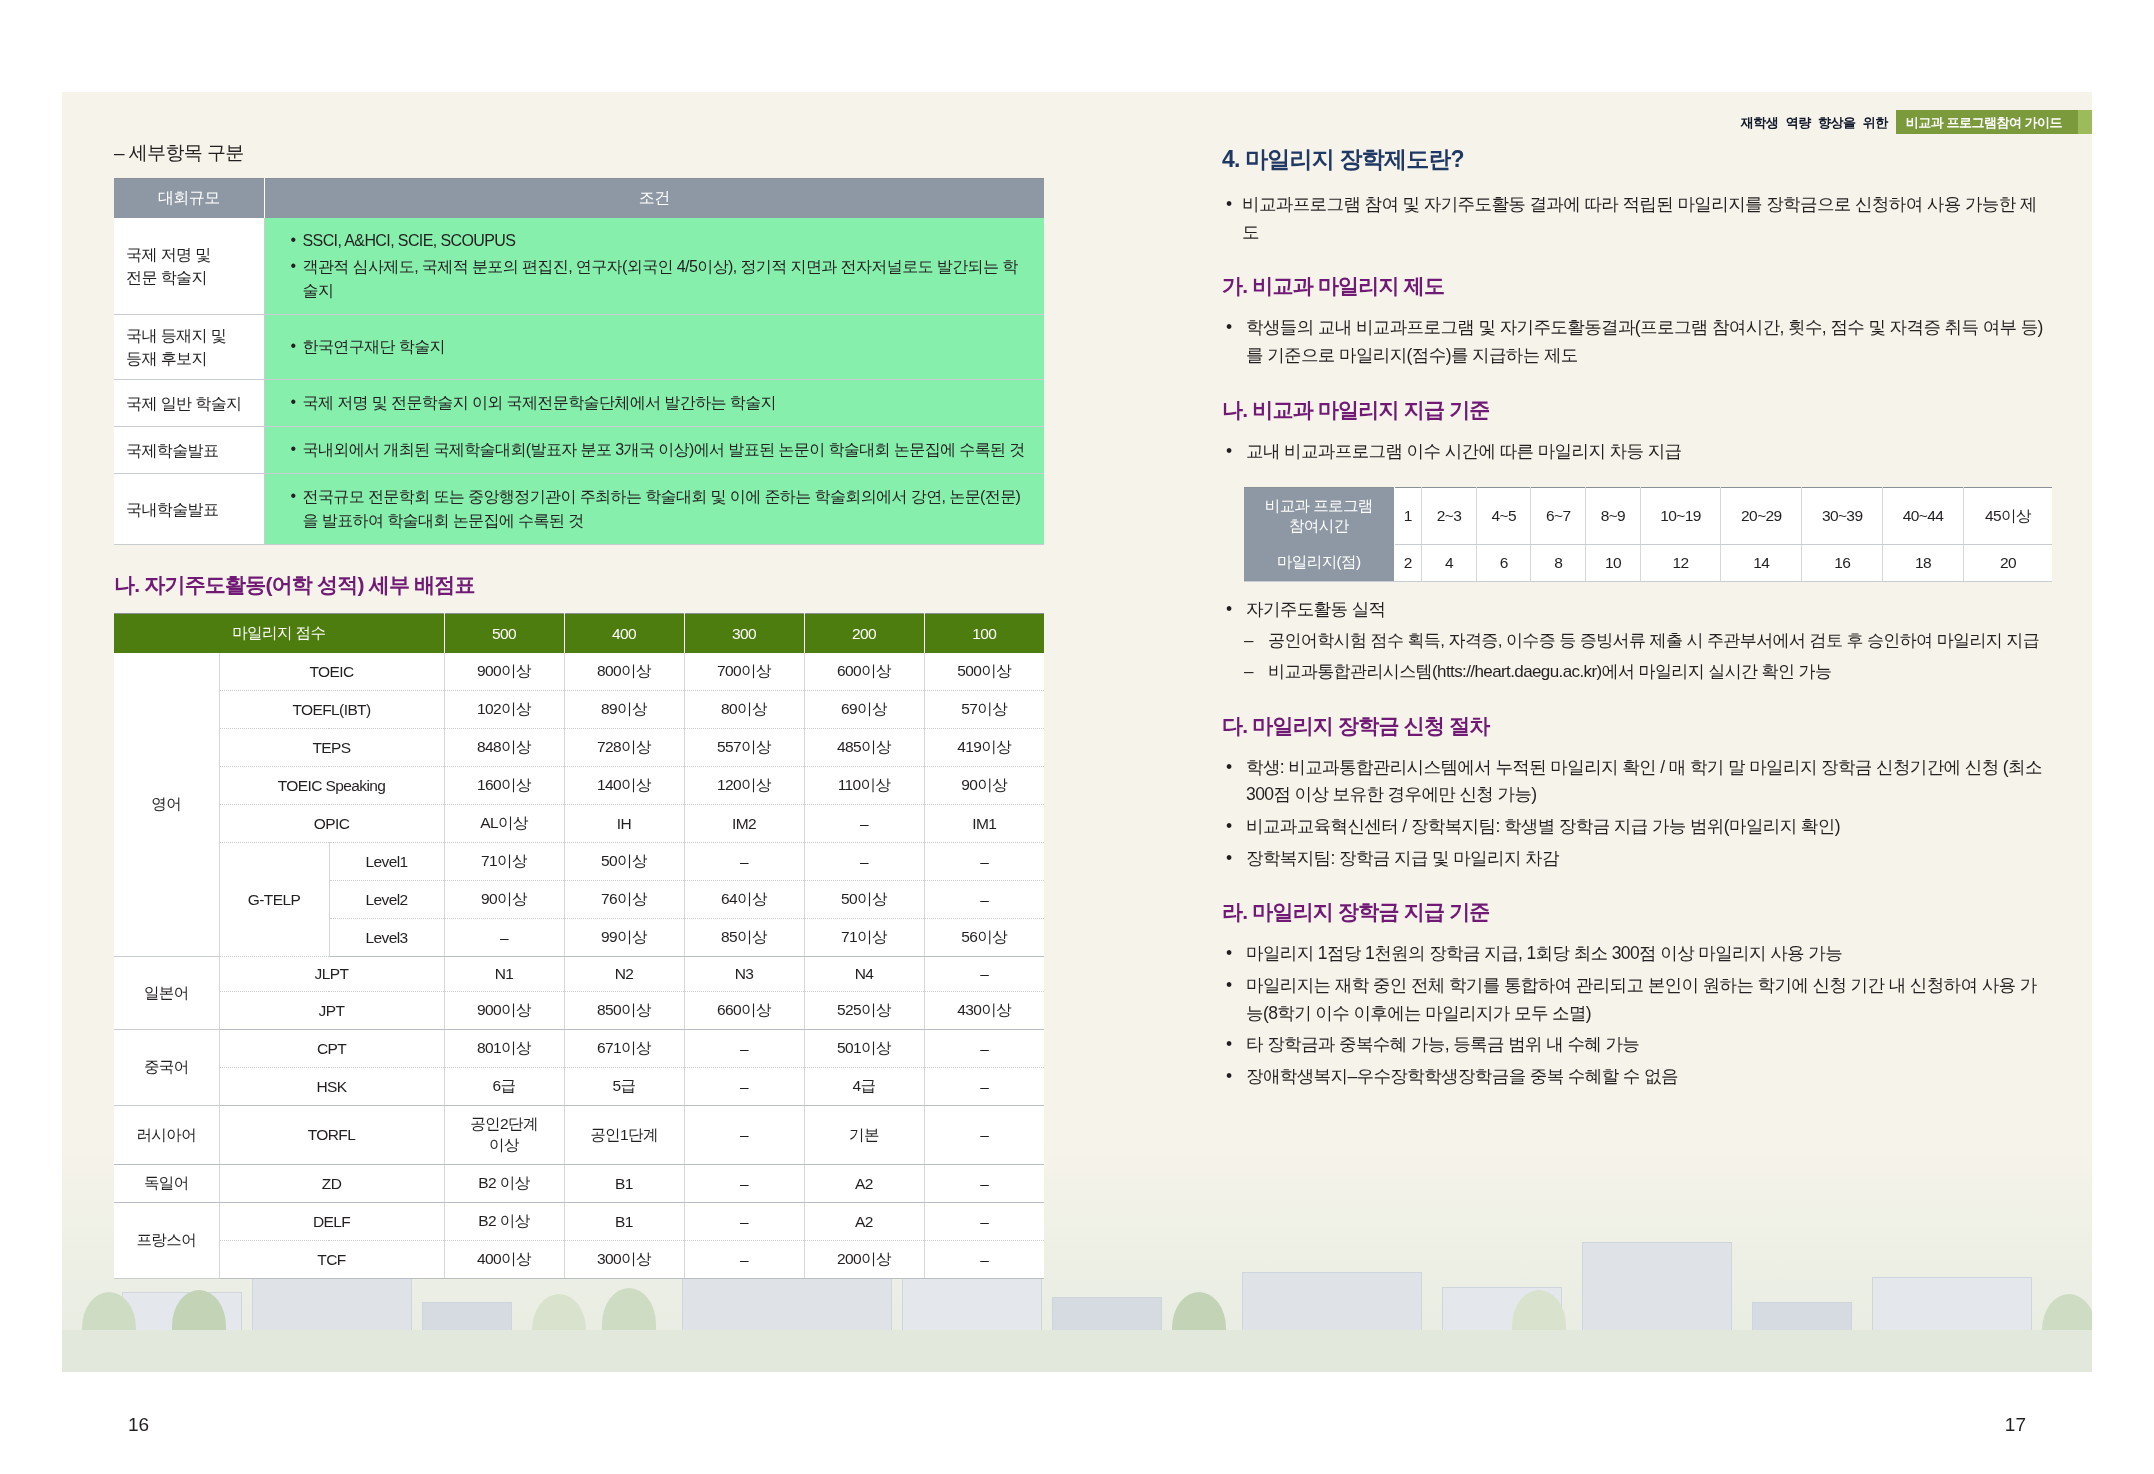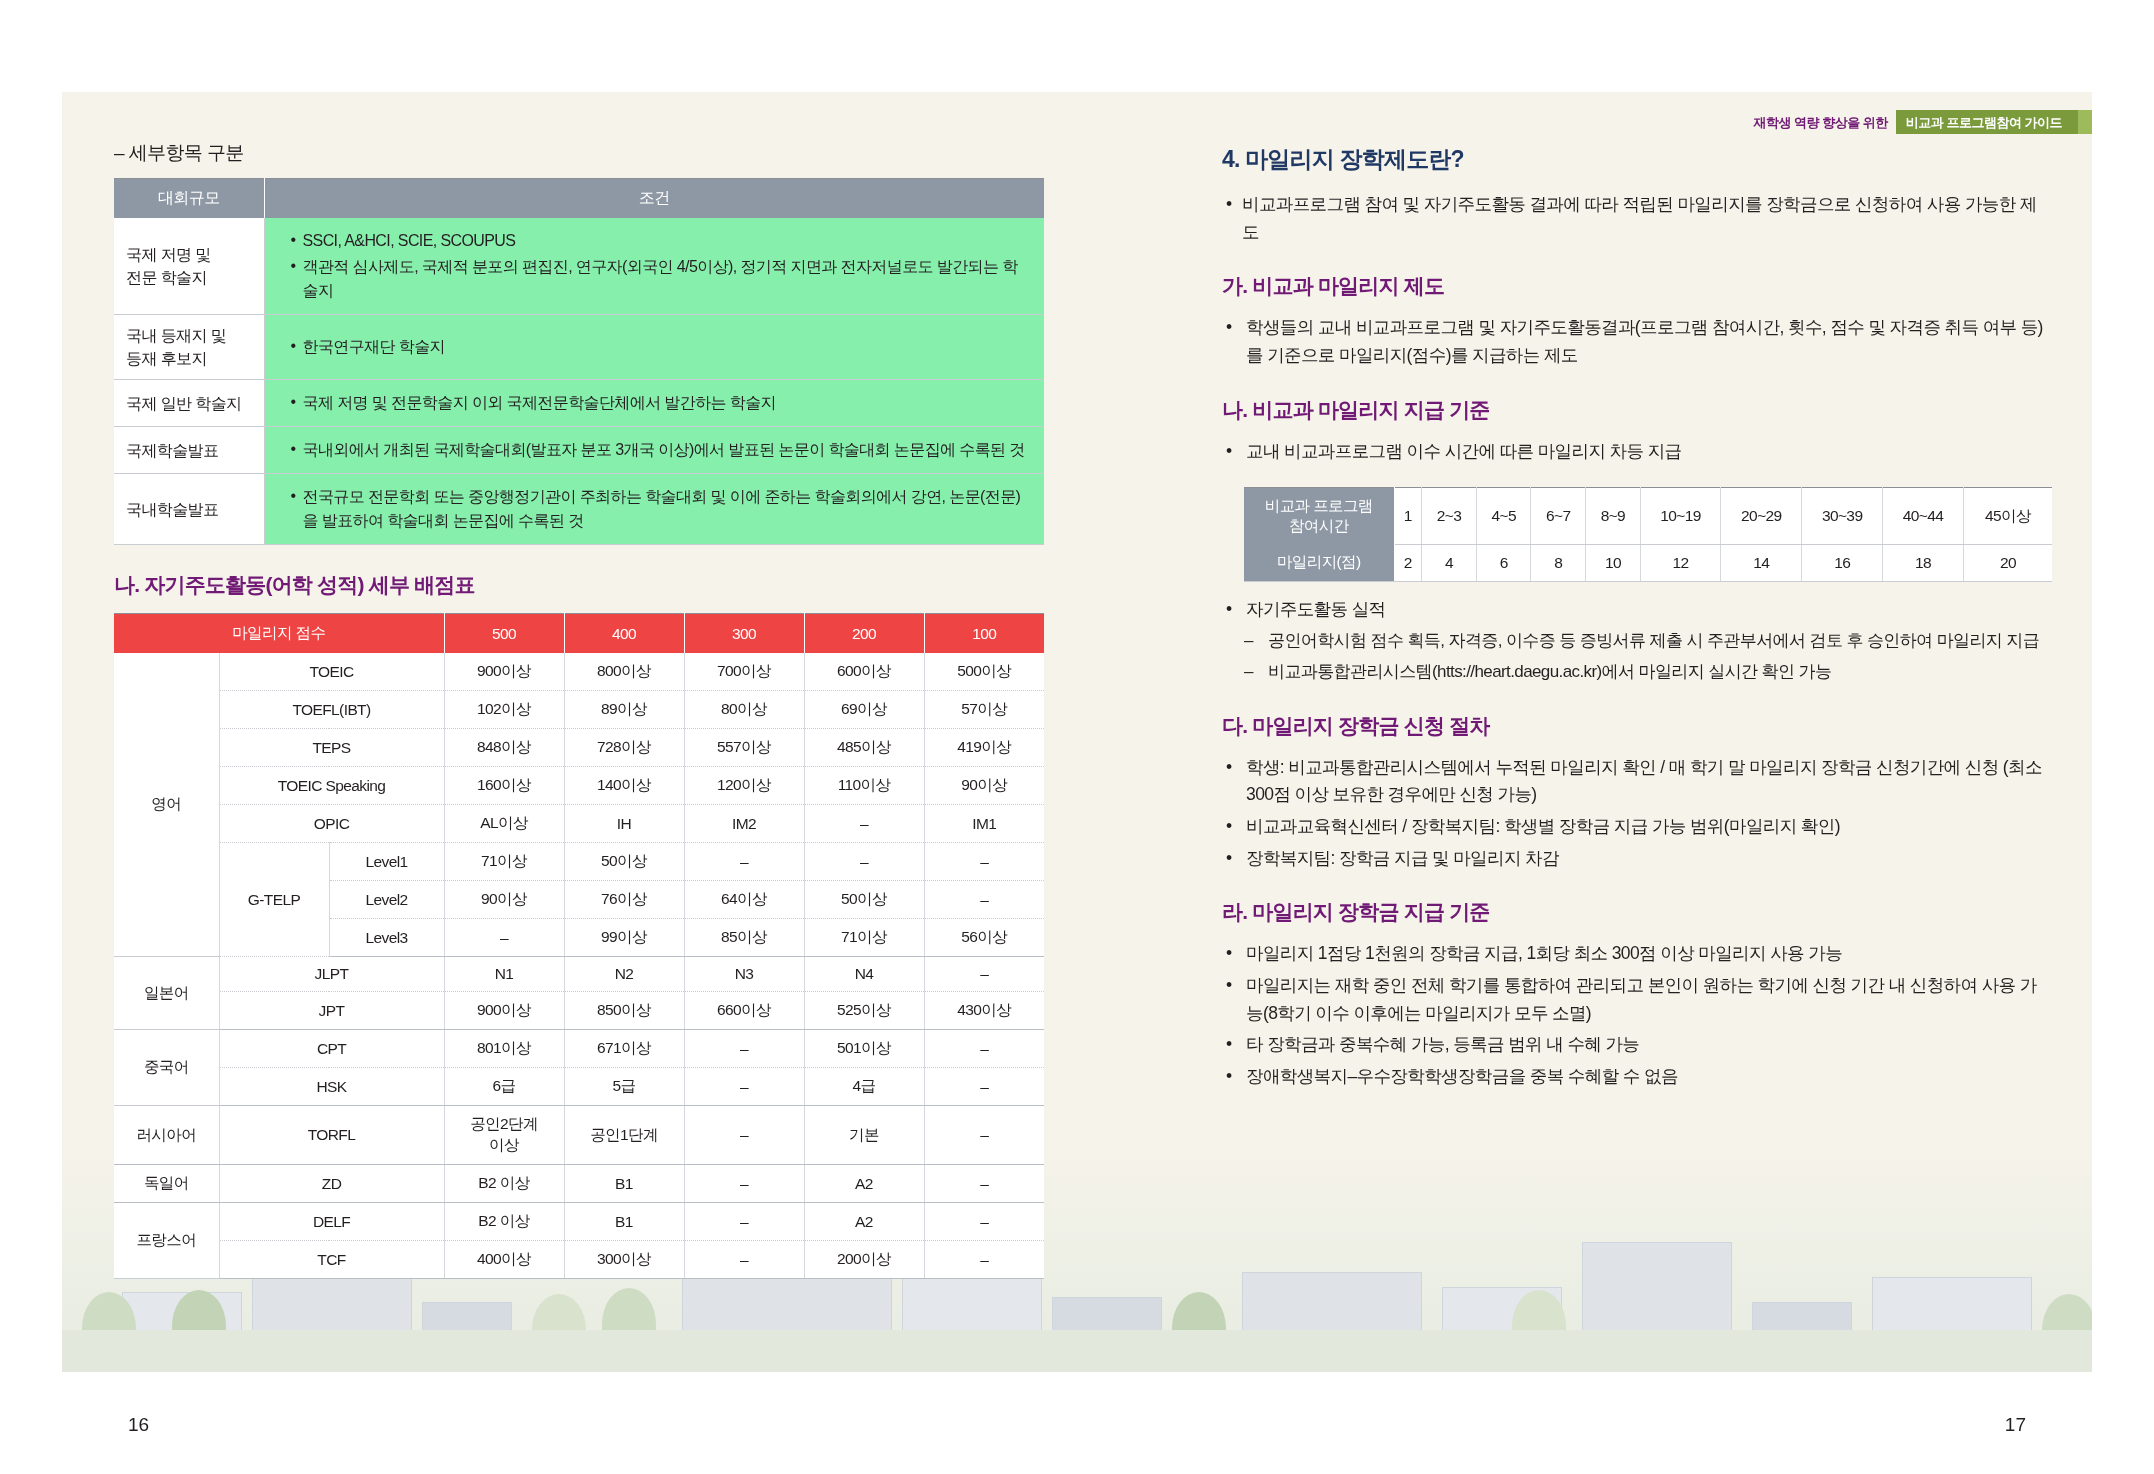--- a/index.html
+++ b/index.html
@@ -32,21 +32,21 @@
   .illus .tree { position:absolute; bottom:0; width:54px; height:72px; background:#cfdcc4; border-radius:50% 50% 42% 42%; }
   .illus .tree.t2 { background:#c3d3b6; }
   .illus .tree.t3 { background:#d8e2cd; }
   .illus .ground { position:absolute; left:0; bottom:0; width:100%; height:42px; background:#e3e8dc; }
 
   
   .hdr-tag {
     position:absolute; right:0; top:18px; display:flex; align-items:stretch; height:24px;
     font-size:13px;
   }
-  .hdr-tag .t1 { color:#701a75; padding:4px 8px 0 0; font-weight:bold; letter-spacing:-0.5px; }
+  .hdr-tag .t1 { color:#0f172a; padding:4px 8px 0 0; font-weight:bold; letter-spacing:-0.5px;font-family:Liberation Mono, monospace; }
   .hdr-tag .t2 { background:#7a9a3c; color:#ffffff; font-weight:bold; padding:4px 16px 0 10px; letter-spacing:-0.5px; }
   .hdr-tag .t3 { width:14px; background:#9dbb5a; }
 
   .col-left { position:absolute; left:52px; top:48px; width:930px; }
   .col-right { position:absolute; left:1160px; top:52px; width:830px; }
 
   .sub-head { font-size:19px; color:#231f20; margin-bottom:12px; letter-spacing:-0.6px;}
   .sec-head-orange { font-size:21px; color:#701a75; font-weight:bold; letter-spacing:-0.8px; margin:26px 0 14px 0;}
   .sec-head-navy { font-size:23px; color:#1f3864; font-weight:bold; letter-spacing:-0.8px; margin:0 0 16px 0;}
 
@@ -61,21 +61,21 @@
   .t-detail td { border-bottom:1px solid #c9ccd1; padding:9px 12px; vertical-align:middle; }
   .t-detail td.c1 { background:#ffffff; width:150px; border-right:1px solid #c9ccd1; line-height:1.45;}
   .t-detail td.c2 { background:#86efac; line-height:1.5; }
   .t-detail ul { margin:0; padding-left:14px; list-style:none; }
   .t-detail li { position:relative; padding-left:12px; margin:2px 0; }
   .t-detail li:before { content:"•"; position:absolute; left:0; top:-1px; }
 
   
   .t-score { border-top:1px solid #8a8f98; font-size:15.5px; }
   .t-score th {
-    background:#ef4444; color:#ffffff; font-weight:normal; padding:9px 4px;
+    background:#4d7c0f; color:#ffffff; font-weight:normal; padding:9px 4px;
     border-right:1px solid #ffffff; text-align:center;
   }
   .t-score th:last-child { border-right:none; }
   .t-score td {
     background:#ffffff; text-align:center; padding:8px 4px;
     border-right:1px solid #d4d7db; border-bottom:1px dotted #c9ccd1;
   }
   .t-score td.lang { border-bottom:1px solid #c9ccd1; }
   .t-score tr.sep td { border-bottom:1px solid #b9bdc4; }
   .t-score td:last-child { border-right:none; }

